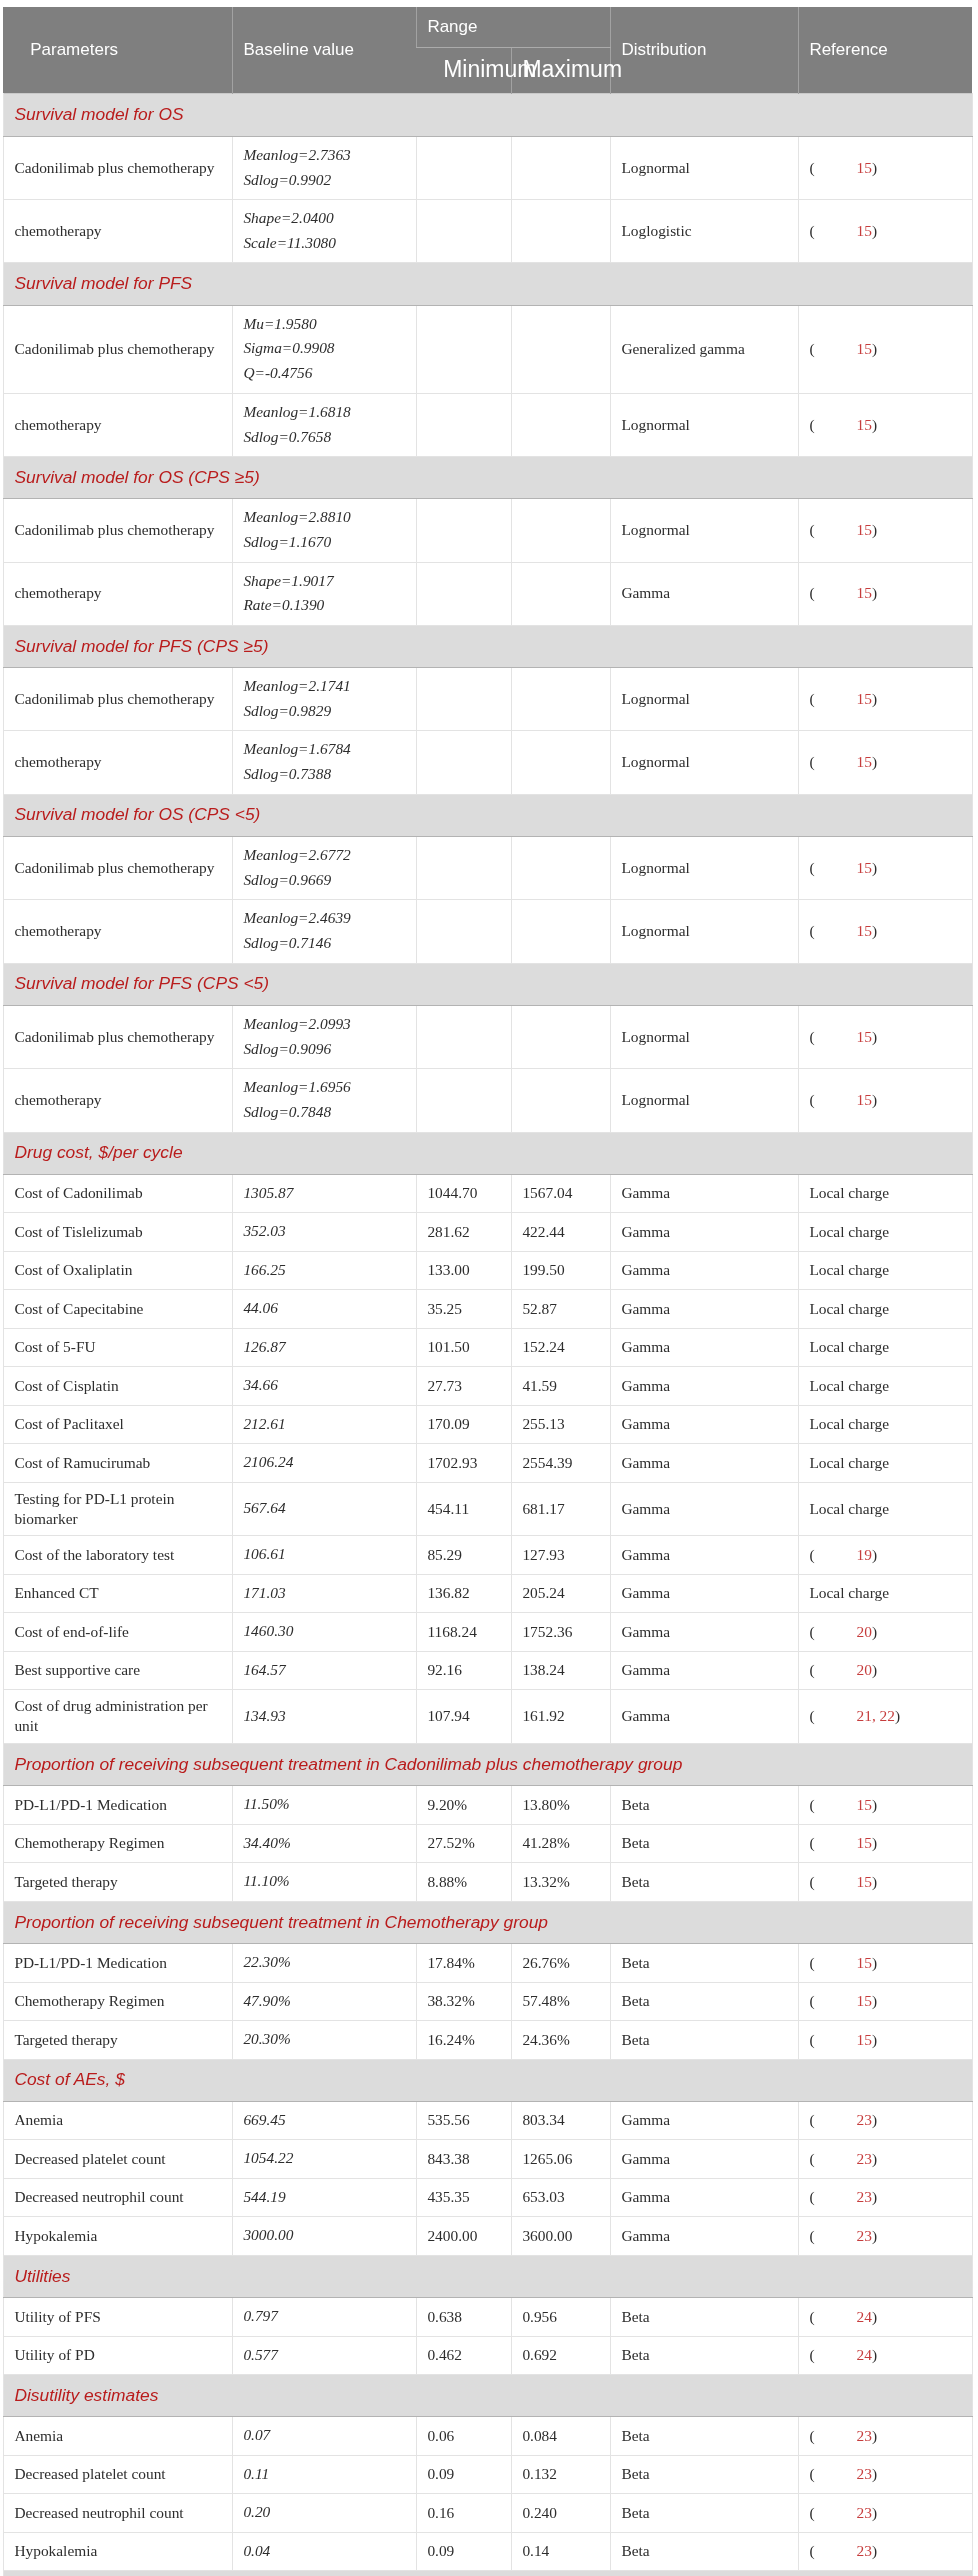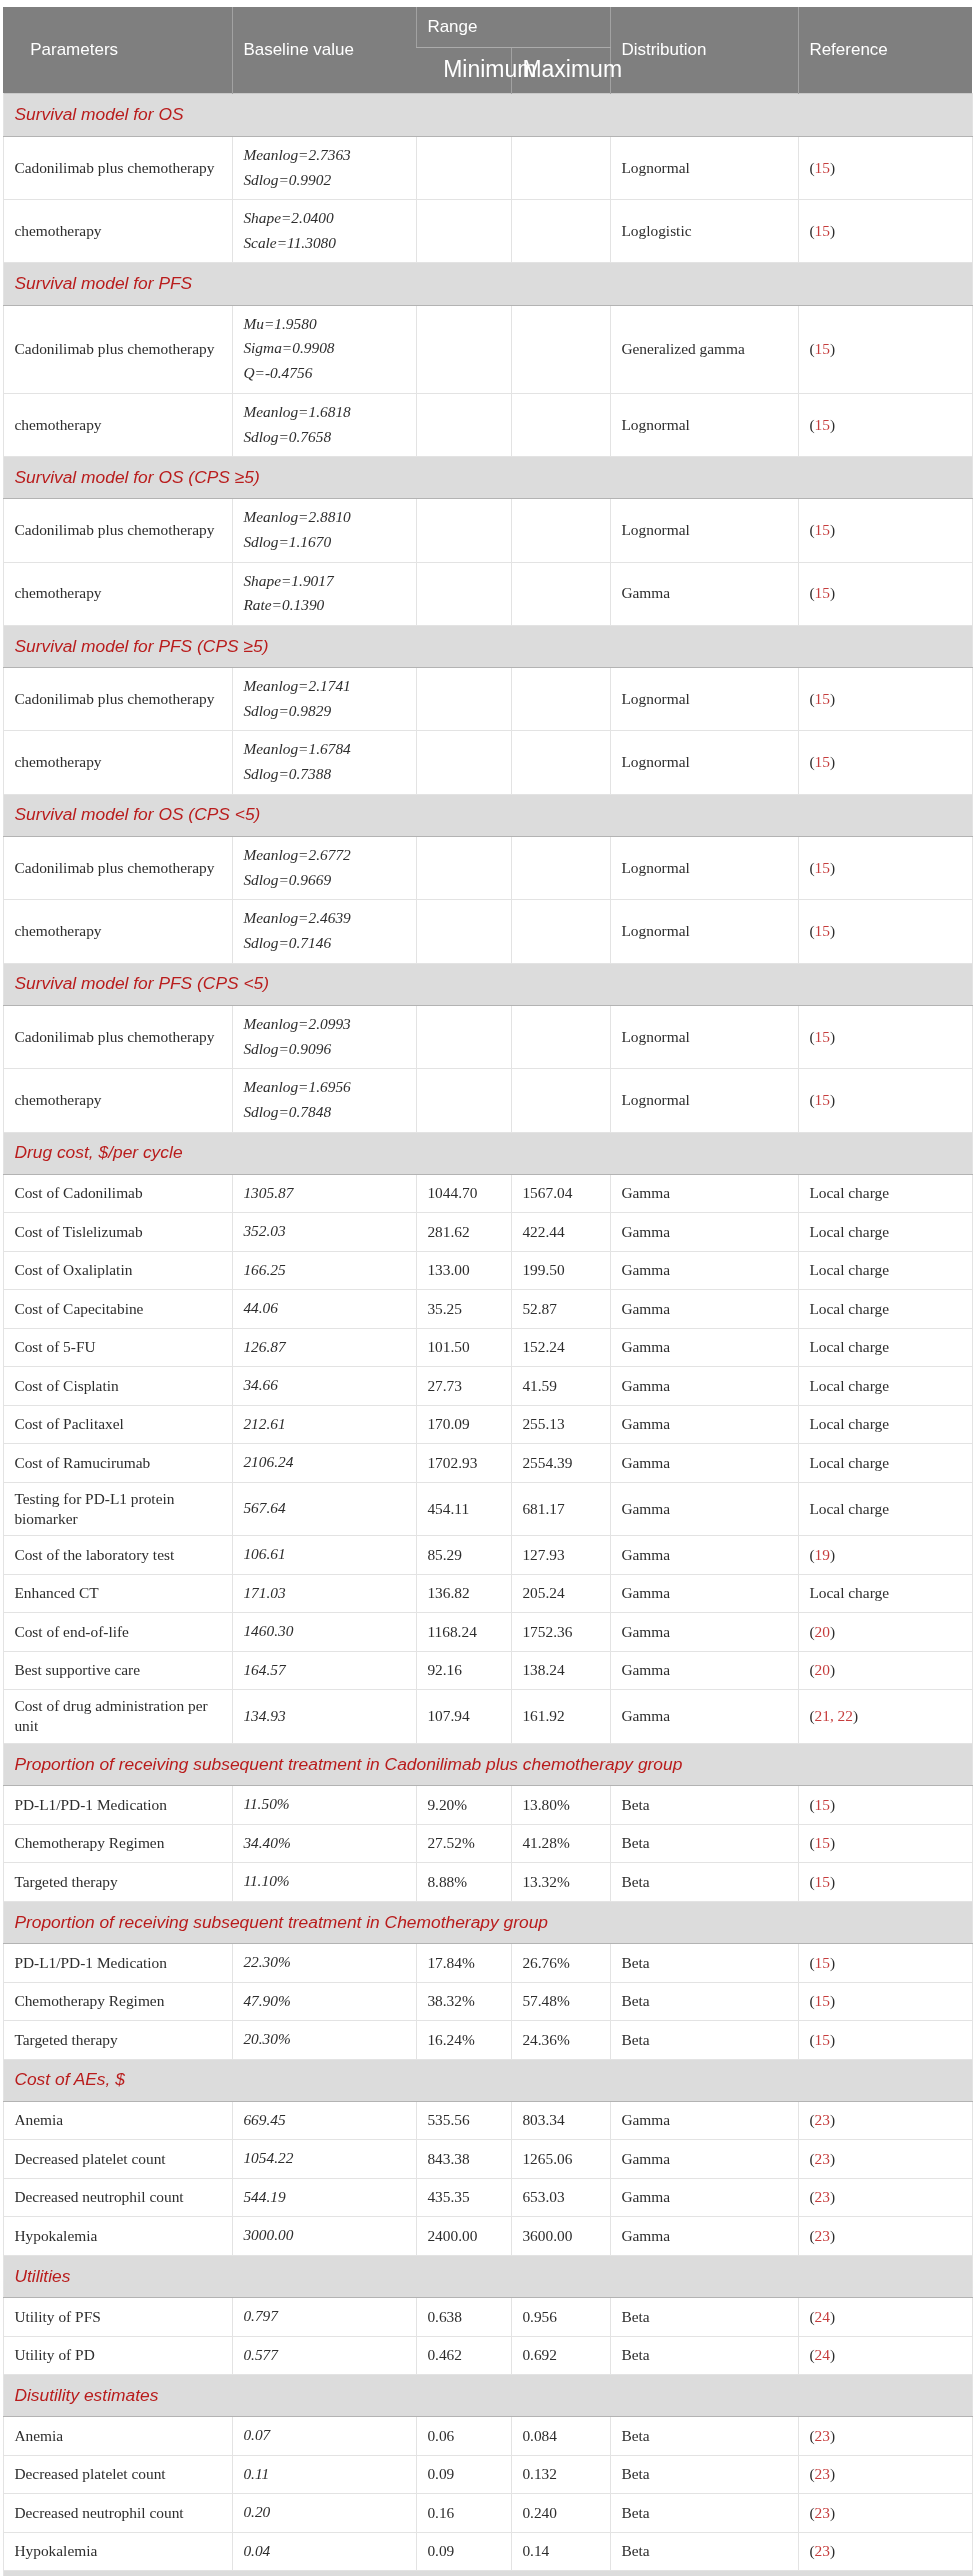--- a/index.html
+++ b/index.html
@@ -58,20 +58,21 @@
     vertical-align: middle;
     background: #ffffff;
     color: #2d2d2d;
   }
   tbody tr:last-child td { border-bottom: 0.7px solid #a6a6a6; }
   td .bl-line { line-height: 1.35; padding: 2px 0; font-style: italic; }
 
   .ref-num {
     color: var(--accent-red, #c63d3d);
     cursor: pointer;
+    margin-left: 42px;
   }
 </style>
 </head>
 <body>
 
 <div class="page">
   <table>
     <colgroup>
       <col style="width:229px">
       <col style="width:184px">

